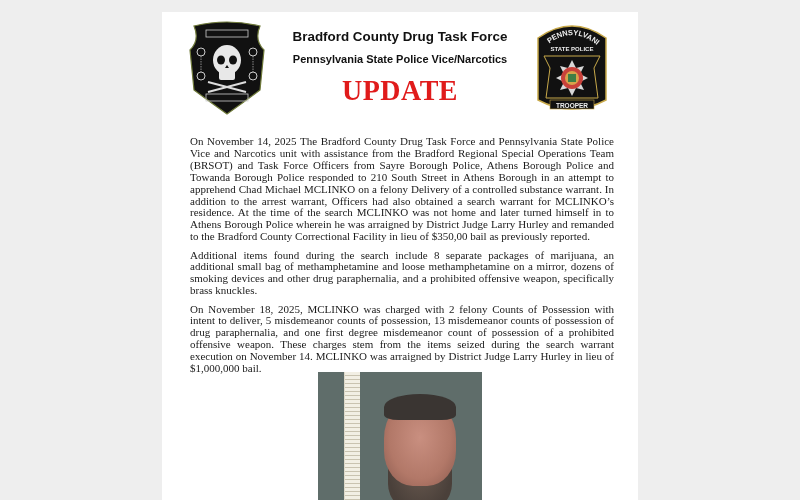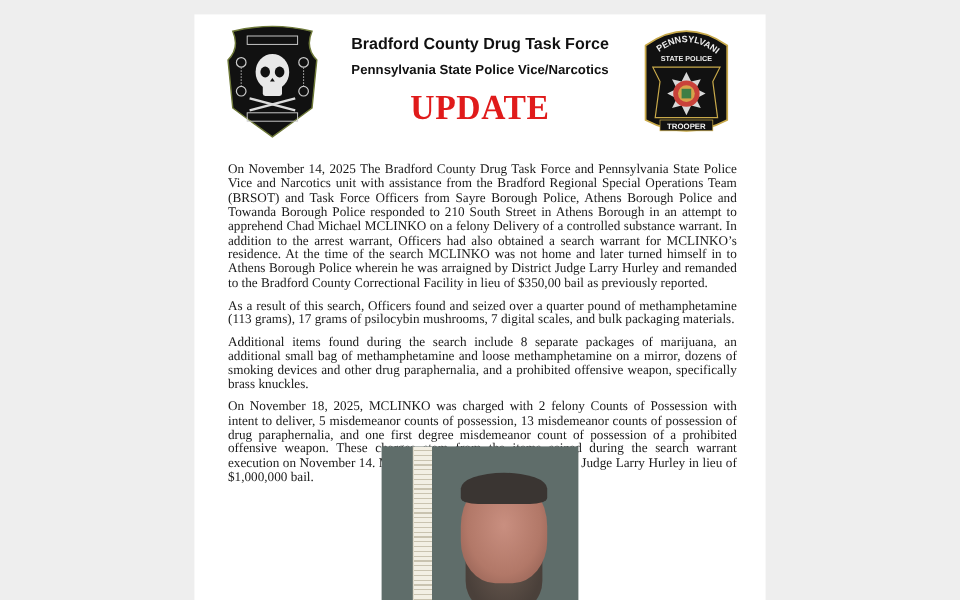--- a/index.html
+++ b/index.html
@@ -105,21 +105,20 @@
       <circle cx="38" cy="58" r="11" fill="#c9413a"></circle>
       <circle cx="38" cy="58" r="7" fill="#d8a24a"></circle>
       <rect x="34" y="54" width="8" height="8" fill="#3f7e45"></rect>
       <rect x="16" y="80" width="44" height="9" fill="#111" stroke="#c8a94a" stroke-width="0.6"></rect>
       <text x="38" y="87.5" font-family="Liberation Sans, sans-serif" font-size="6.5" font-weight="bold" fill="#eee" text-anchor="middle">TROOPER</text>
     </svg>
   </div>
 
   <div class="body-text">
     <p>On November 14, 2025 The Bradford County Drug Task Force and Pennsylvania State Police Vice and Narcotics unit with assistance from the Bradford Regional Special Operations Team (BRSOT) and Task Force Officers from Sayre Borough Police, Athens Borough Police and Towanda Borough Police responded to 210 South Street in Athens Borough in an attempt to apprehend Chad Michael MCLINKO on a felony Delivery of a controlled substance warrant. In addition to the arrest warrant, Officers had also obtained a search warrant for MCLINKO’s residence. At the time of the search MCLINKO was not home and later turned himself in to Athens Borough Police wherein he was arraigned by District Judge Larry Hurley and remanded to the Bradford County Correctional Facility in lieu of $350,00 bail as previously reported.</p>
-    <p>As a result of this search, Officers found and seized over a quarter pound of methamphetamine (113 grams), 17 grams of psilocybin mushrooms, 7 digital scales, and bulk packaging materials.</p>
     <p>Additional items found during the search include 8 separate packages of marijuana, an additional small bag of methamphetamine and loose methamphetamine on a mirror, dozens of smoking devices and other drug paraphernalia, and a prohibited offensive weapon, specifically brass knuckles.</p>
     <p>On November 18, 2025, MCLINKO was charged with 2 felony Counts of Possession with intent to deliver, 5 misdemeanor counts of possession, 13 misdemeanor counts of possession of drug paraphernalia, and one first degree misdemeanor count of possession of a prohibited offensive weapon. These charges stem from the items seized during the search warrant execution on November 14. MCLINKO was arraigned by District Judge Larry Hurley in lieu of $1,000,000 bail.</p>
   </div>
 
   <div class="mugshot">
     <div class="ruler"></div>
     <div class="shirt"></div>
     <div class="beard"></div>
     <div class="head"></div>
     <div class="hair"></div>

